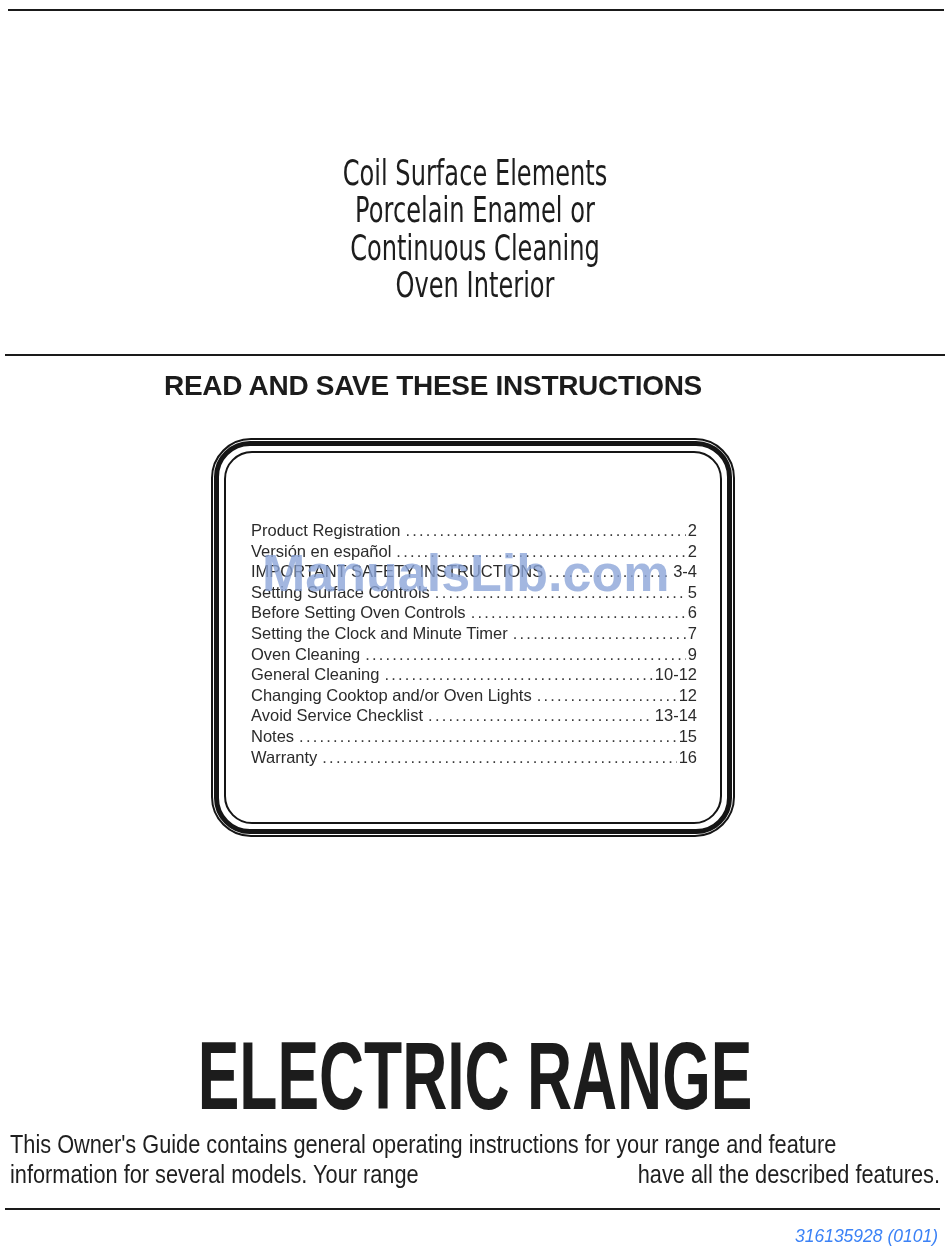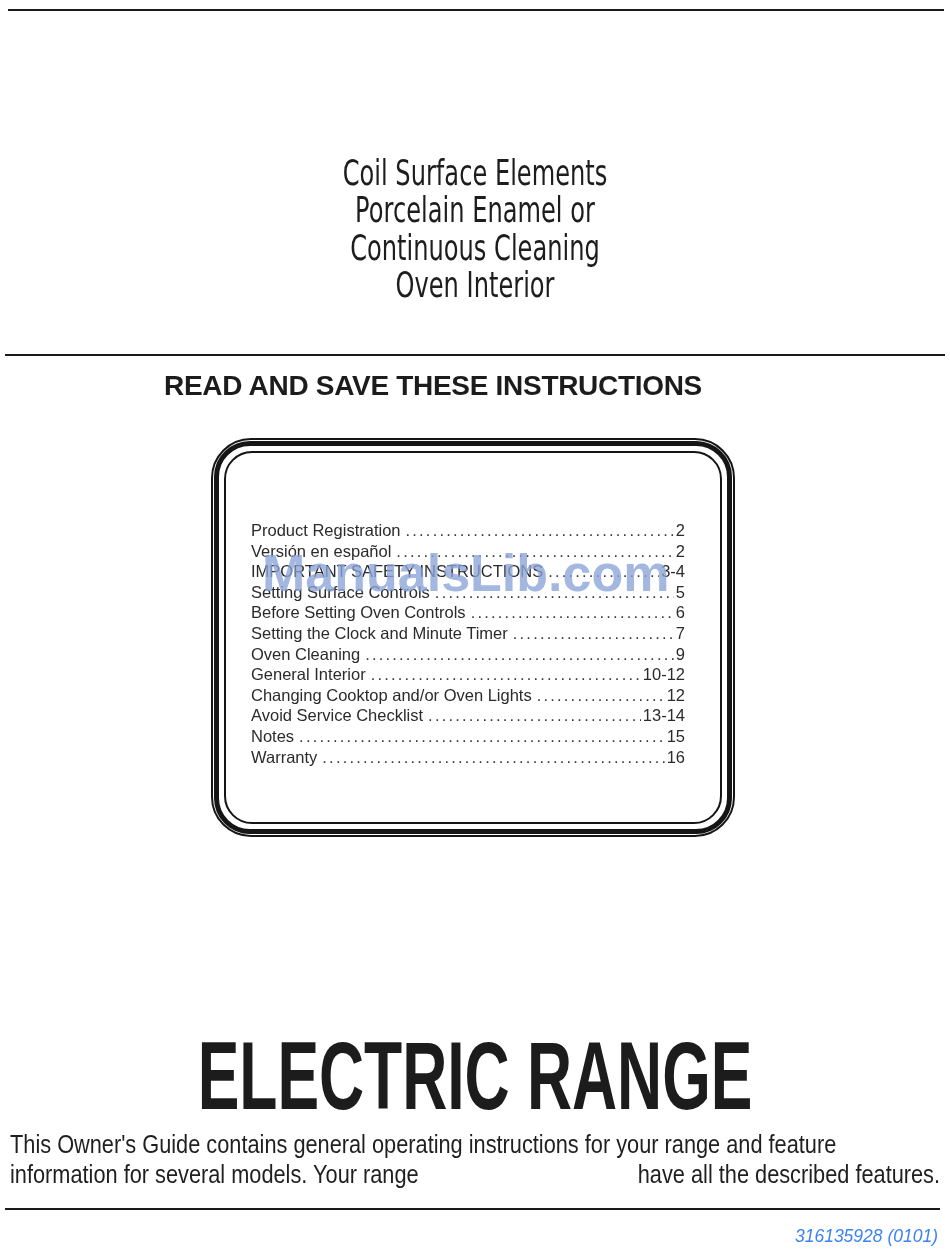--- a/index.html
+++ b/index.html
@@ -67,21 +67,21 @@
     height: 100%;
     border: 5px solid #151515;
     border-radius: 36px;
     padding: 5px;
   }
   .toc-inner {
     box-sizing: border-box;
     height: 100%;
     border: 2px solid #151515;
     border-radius: 28px;
-    padding: 67px 35px 0 25px;
+    padding: 67px 23px 0 25px;
     overflow: hidden;
   }
   .toc-row {
     display: flex;
     align-items: baseline;
     font-size: 16.5px;
     line-height: 20.6px;
     color: #2b2b2b;
     white-space: nowrap;
   }
@@ -205,21 +205,21 @@
             <span class="toc-label">Setting the Clock and Minute Timer</span>
             <span class="toc-dots"></span>
             <span class="toc-page">7</span>
           </div>
         <div class="toc-row">
             <span class="toc-label">Oven Cleaning</span>
             <span class="toc-dots"></span>
             <span class="toc-page">9</span>
           </div>
         <div class="toc-row">
-            <span class="toc-label">General Interior</span>
+            <span class="toc-label">General Cleaning</span>
             <span class="toc-dots"></span>
             <span class="toc-page">10-12</span>
           </div>
         <div class="toc-row">
             <span class="toc-label">Changing Cooktop and/or Oven Lights</span>
             <span class="toc-dots"></span>
             <span class="toc-page">12</span>
           </div>
         <div class="toc-row">
             <span class="toc-label">Avoid Service Checklist</span>

